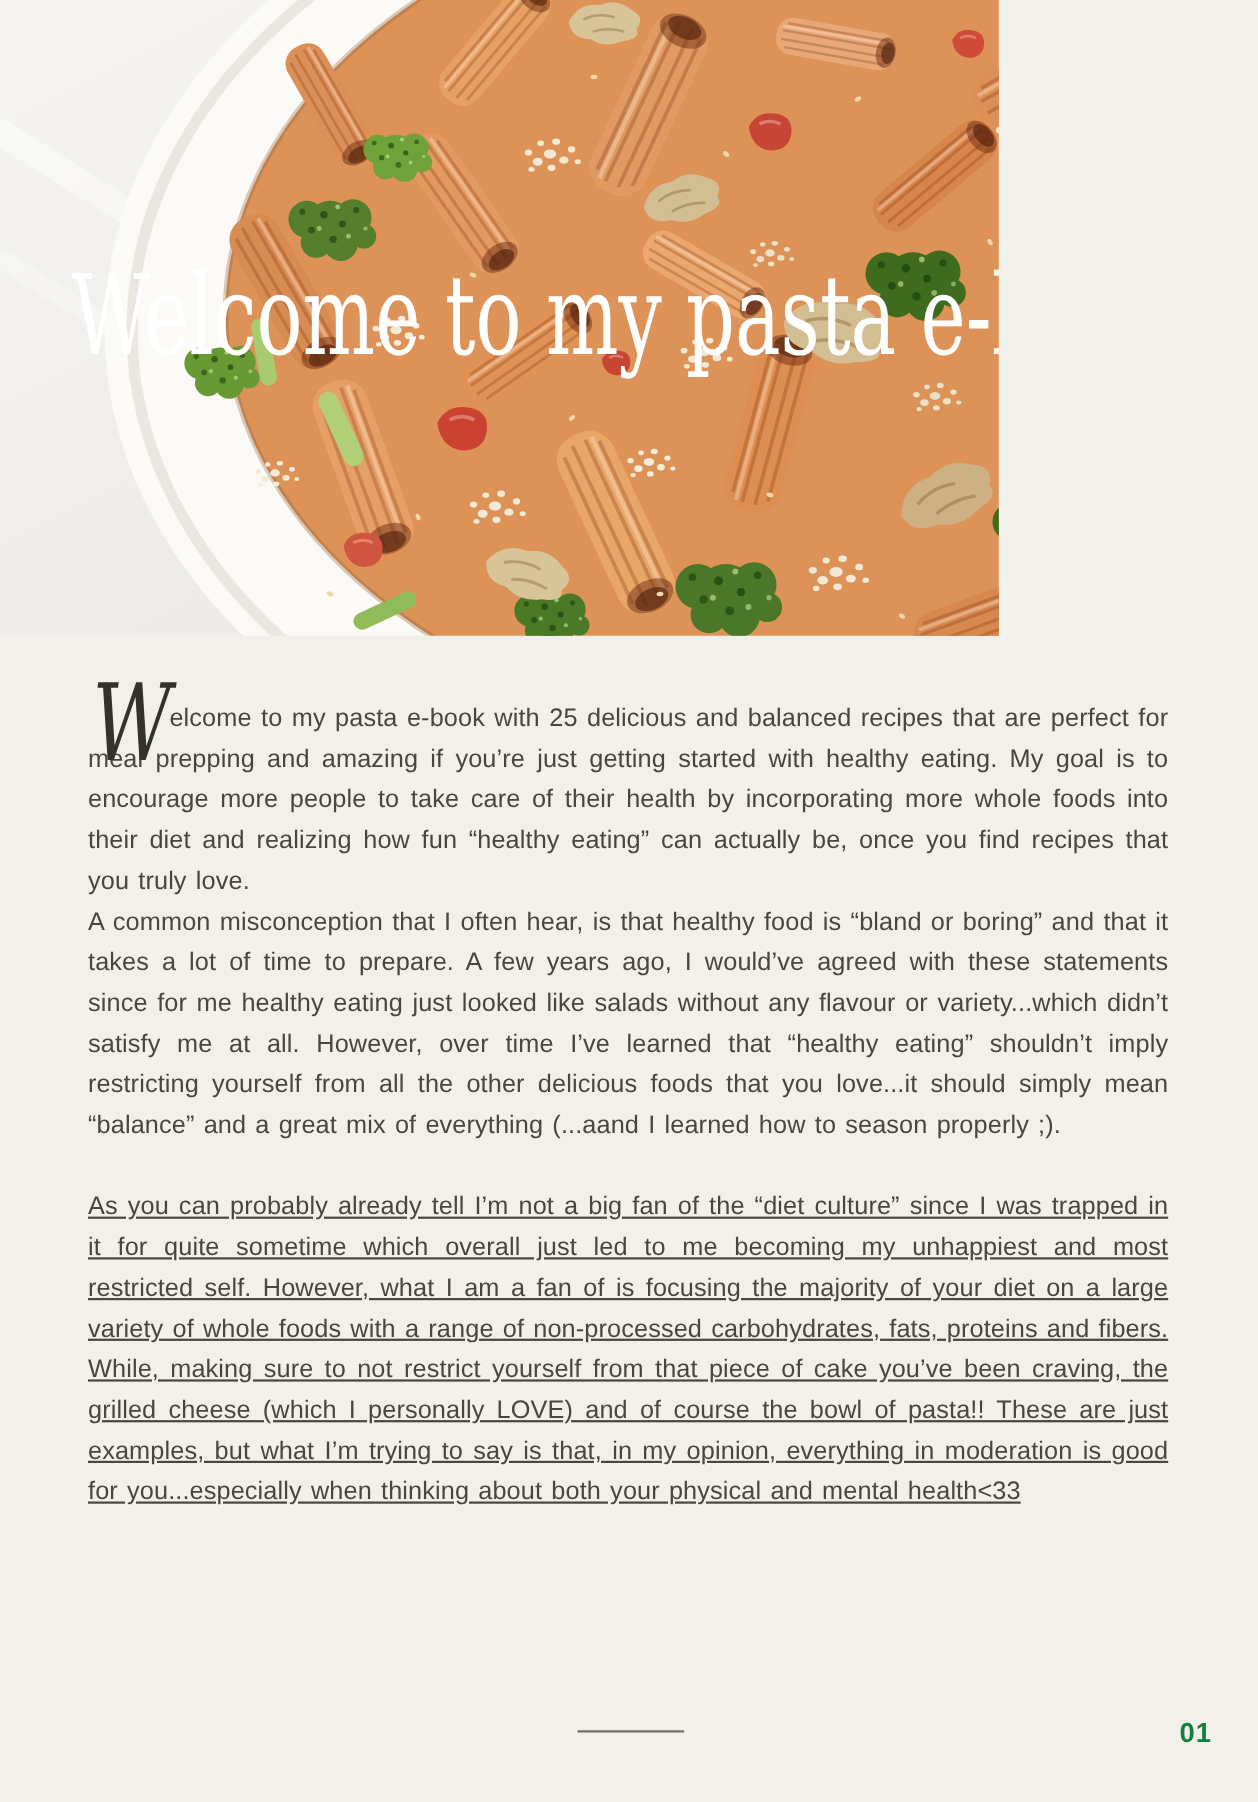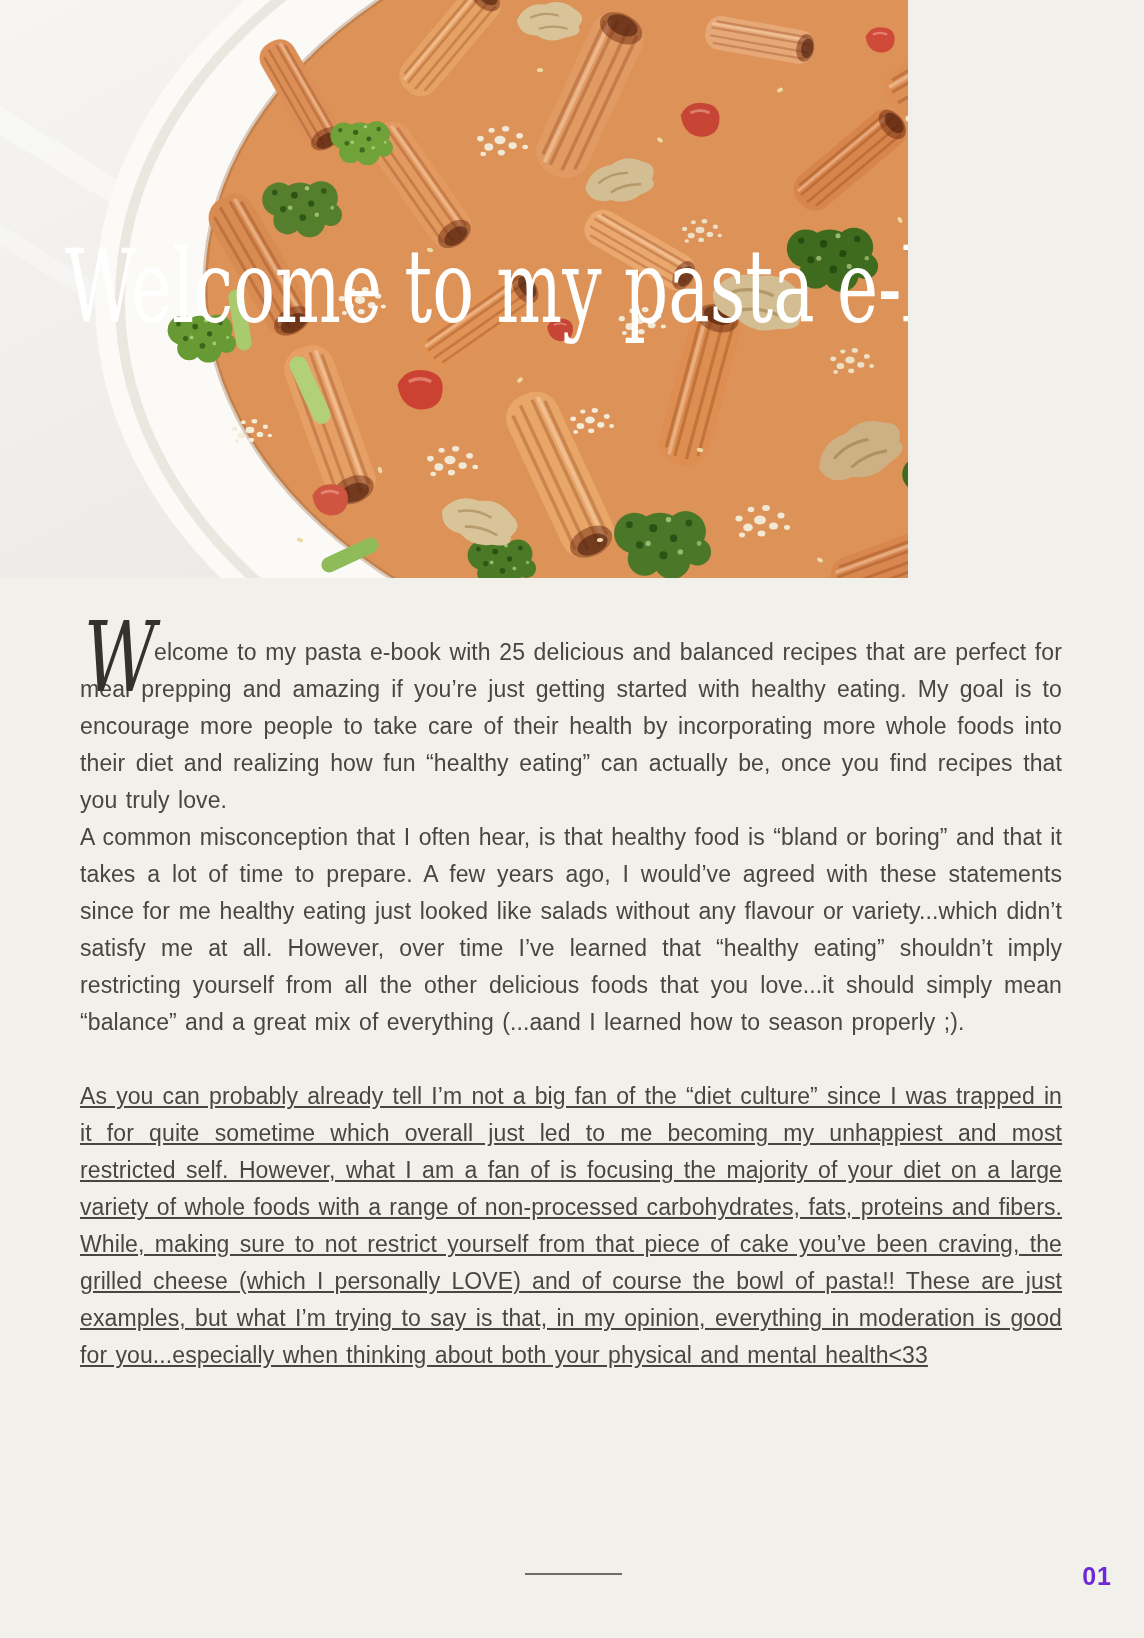--- a/index.html
+++ b/index.html
@@ -55,25 +55,25 @@
   
   .footer{position:absolute;left:0;right:0;top:1560px;height:44px;}
   .divider{
     position:absolute;
     left:525px;top:13px;
     width:97px;height:2px;
     background:#6f6c66;
   }
   .page-number{
     position:absolute;
-    right:32px;top:2px;
+    right:42px;top:2px;
     font-size:25px;
     font-weight:700;
     letter-spacing:1px;
-    color:#6d28d9;
+    color:#15803d;
   }
 </style>
 </head>
 <body>
 
 <div class="page">
 
   <header class="hero">
     <svg width="1144" height="578" viewBox="0 0 1144 578" aria-hidden="true">
       <defs>

